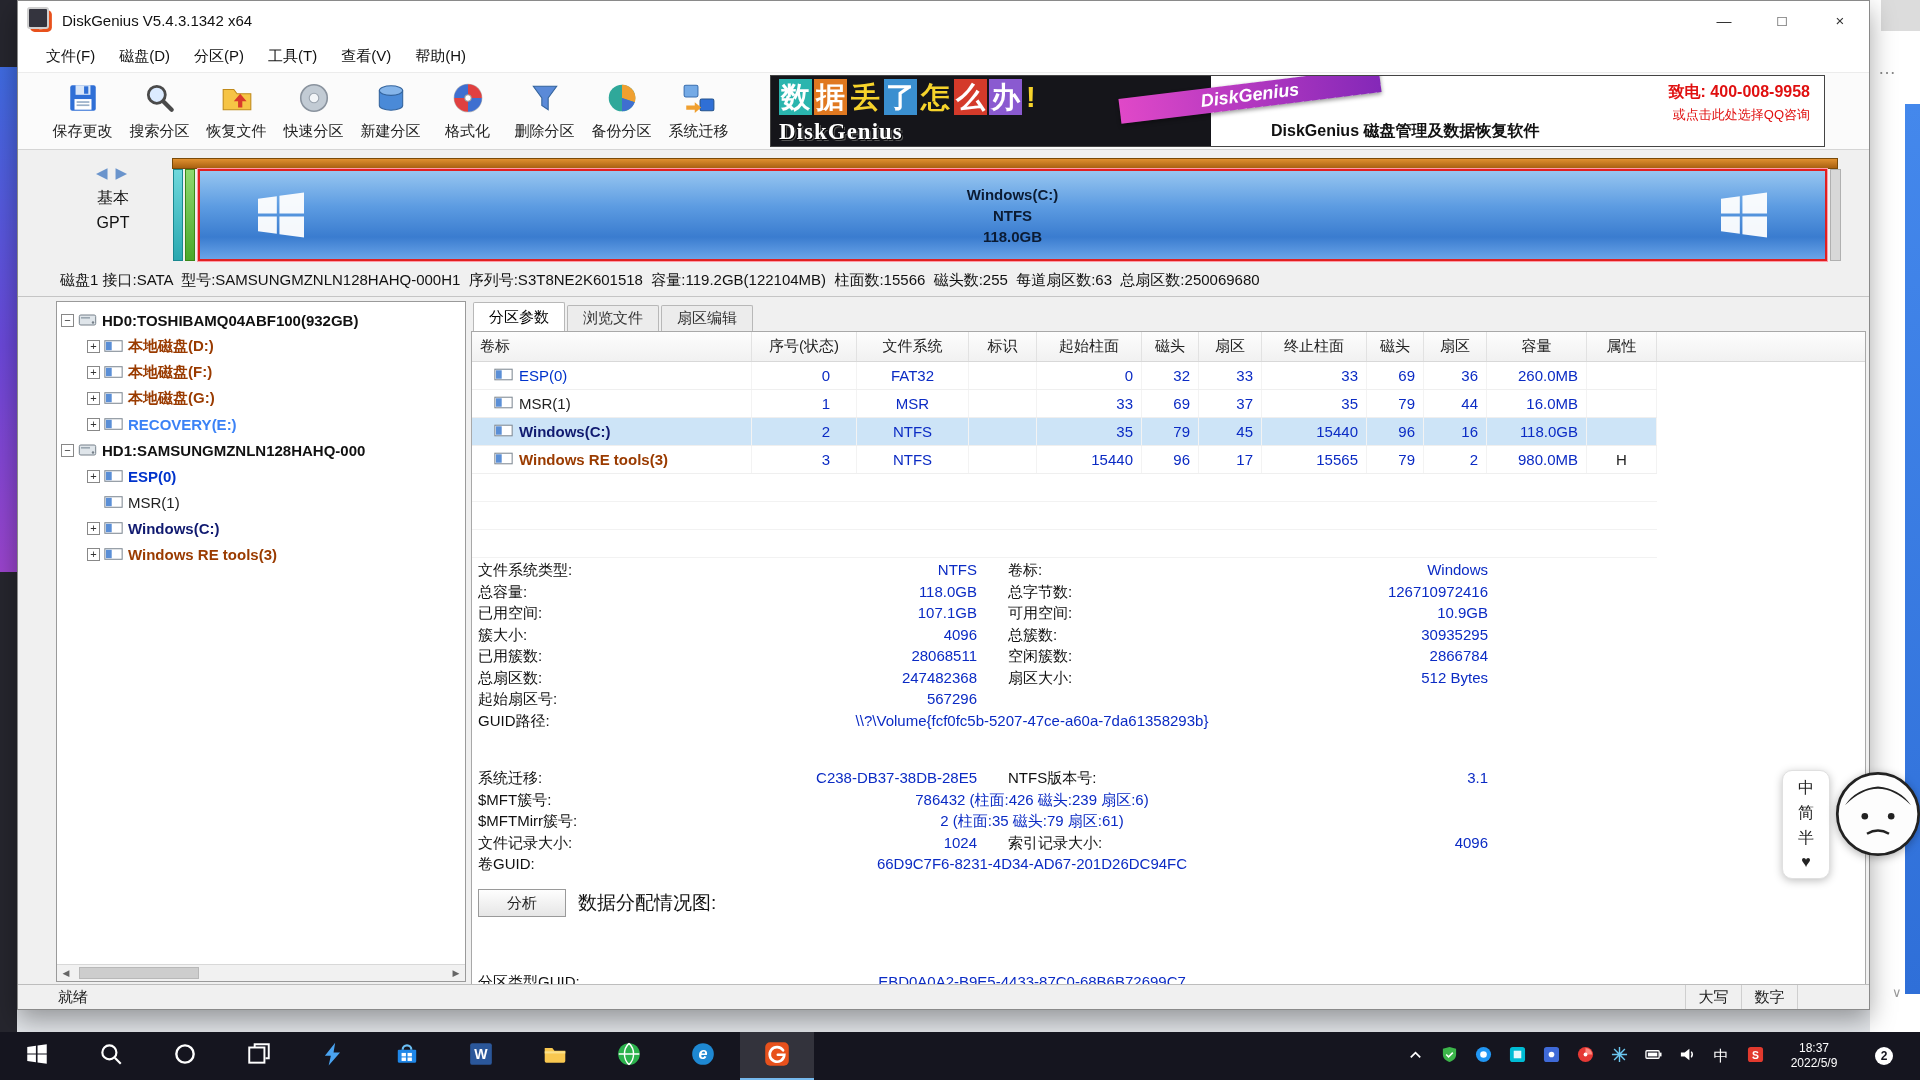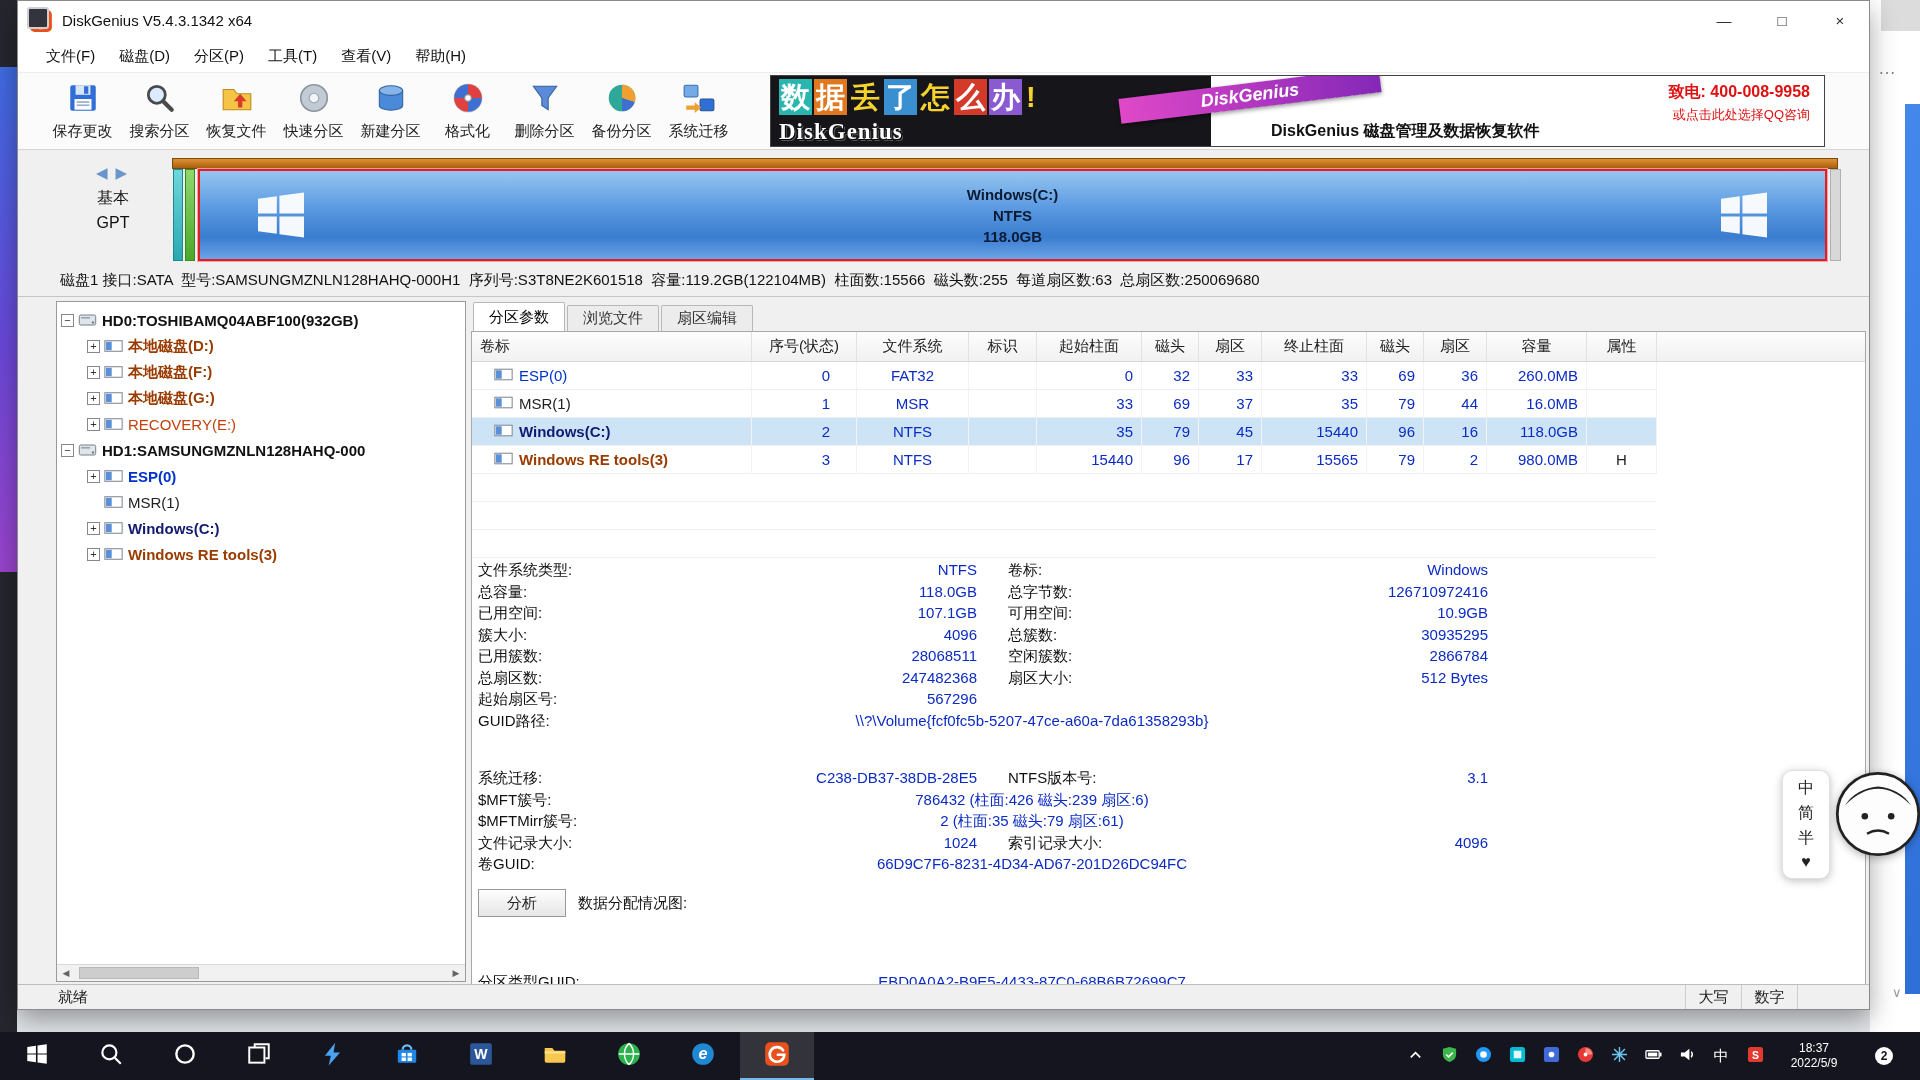--- a/index.html
+++ b/index.html
@@ -136,21 +136,21 @@
   .details.b1 { top:229px; } .details.b2 { top:437px; }
   .d-row { position:relative; height:21.5px; font-size:15px; }
   .d-l1 { position:absolute; left:6px; color:#101010; white-space:nowrap; }
   .d-v1 { position:absolute; left:205px; width:300px; text-align:right; color:#0b2bc4; white-space:nowrap; }
   .d-l2 { position:absolute; left:536px; color:#101010; white-space:nowrap; }
   .d-v2 { position:absolute; left:680px; width:336px; text-align:right; color:#0b2bc4; white-space:nowrap; }
   .d-wide { position:absolute; left:200px; width:720px; text-align:center; color:#0b2bc4; white-space:nowrap; }
   .analyze-row { position:absolute; top:557px; left:6px; display:flex; align-items:center; gap:12px; }
   .analyze-btn { width:88px; height:28px; background:linear-gradient(#fefefe,#e6e6e6);
     border:1px solid #9a9a9a; font-size:15px; display:flex; align-items:center; justify-content:center; color:#222; }
-  .alloc-label { font-size:15px; color:#111; }
+  .alloc-label { font-size:19px; color:#111; }
   .bottom-row { position:absolute; top:641px; height:21px; width:1393px; font-size:15px; }
 
   .status-bar { position:absolute; left:0; bottom:0; width:100%; height:25px; background:#f0f0f0;
     border-top:1px solid #bdbdbd; display:flex; align-items:center; font-size:15px; color:#222; }
   .sb-ready { margin-left:40px; }
   .sb-right { margin-left:auto; display:flex; height:100%; align-items:stretch; }
   .sb-cell { width:56px; border-left:1px solid #cfcfcf; display:flex; align-items:center; justify-content:center; }
   .sb-pad { width:72px; border-left:1px solid #cfcfcf; }
 
   
@@ -397,21 +397,21 @@
               <span class="tree-label" style="color: rgb(154, 59, 0); font-weight: 700;">本地磁盘(G:)</span>
             </div>
             <div class="tree-row" style="padding-left: 30px;">
               <span class="expand-box">+</span>
               <span class="tree-icon">
                 <svg viewBox="0 0 18 12">
                   <rect x="0.8" y="1" width="16.4" height="10" fill="#fff" stroke="#808a94"></rect>
                   <rect x="1.8" y="2" width="5.5" height="8" fill="#5b8fd6"></rect>
                 </svg>
               </span>
-              <span class="tree-label" style="color: #c2410c; font-weight: 400;">RECOVERY(E:)</span>
+              <span class="tree-label" style="color: #3b82f6; font-weight: 700;">RECOVERY(E:)</span>
             </div>
             <div class="tree-row" style="padding-left: 4px;">
               <span class="expand-box">−</span>
               <span class="tree-icon">
                 <svg viewBox="0 0 18 14">
                   <rect x="0.8" y="2" width="16.4" height="10" rx="1.5" fill="#dfe5ea" stroke="#76808a"></rect>
                   <rect x="2.5" y="4" width="9" height="1.6" fill="#9aa6b0"></rect>
                   <circle cx="14.5" cy="9.5" r="1.2" fill="#76808a"></circle>
                 </svg>
               </span>

